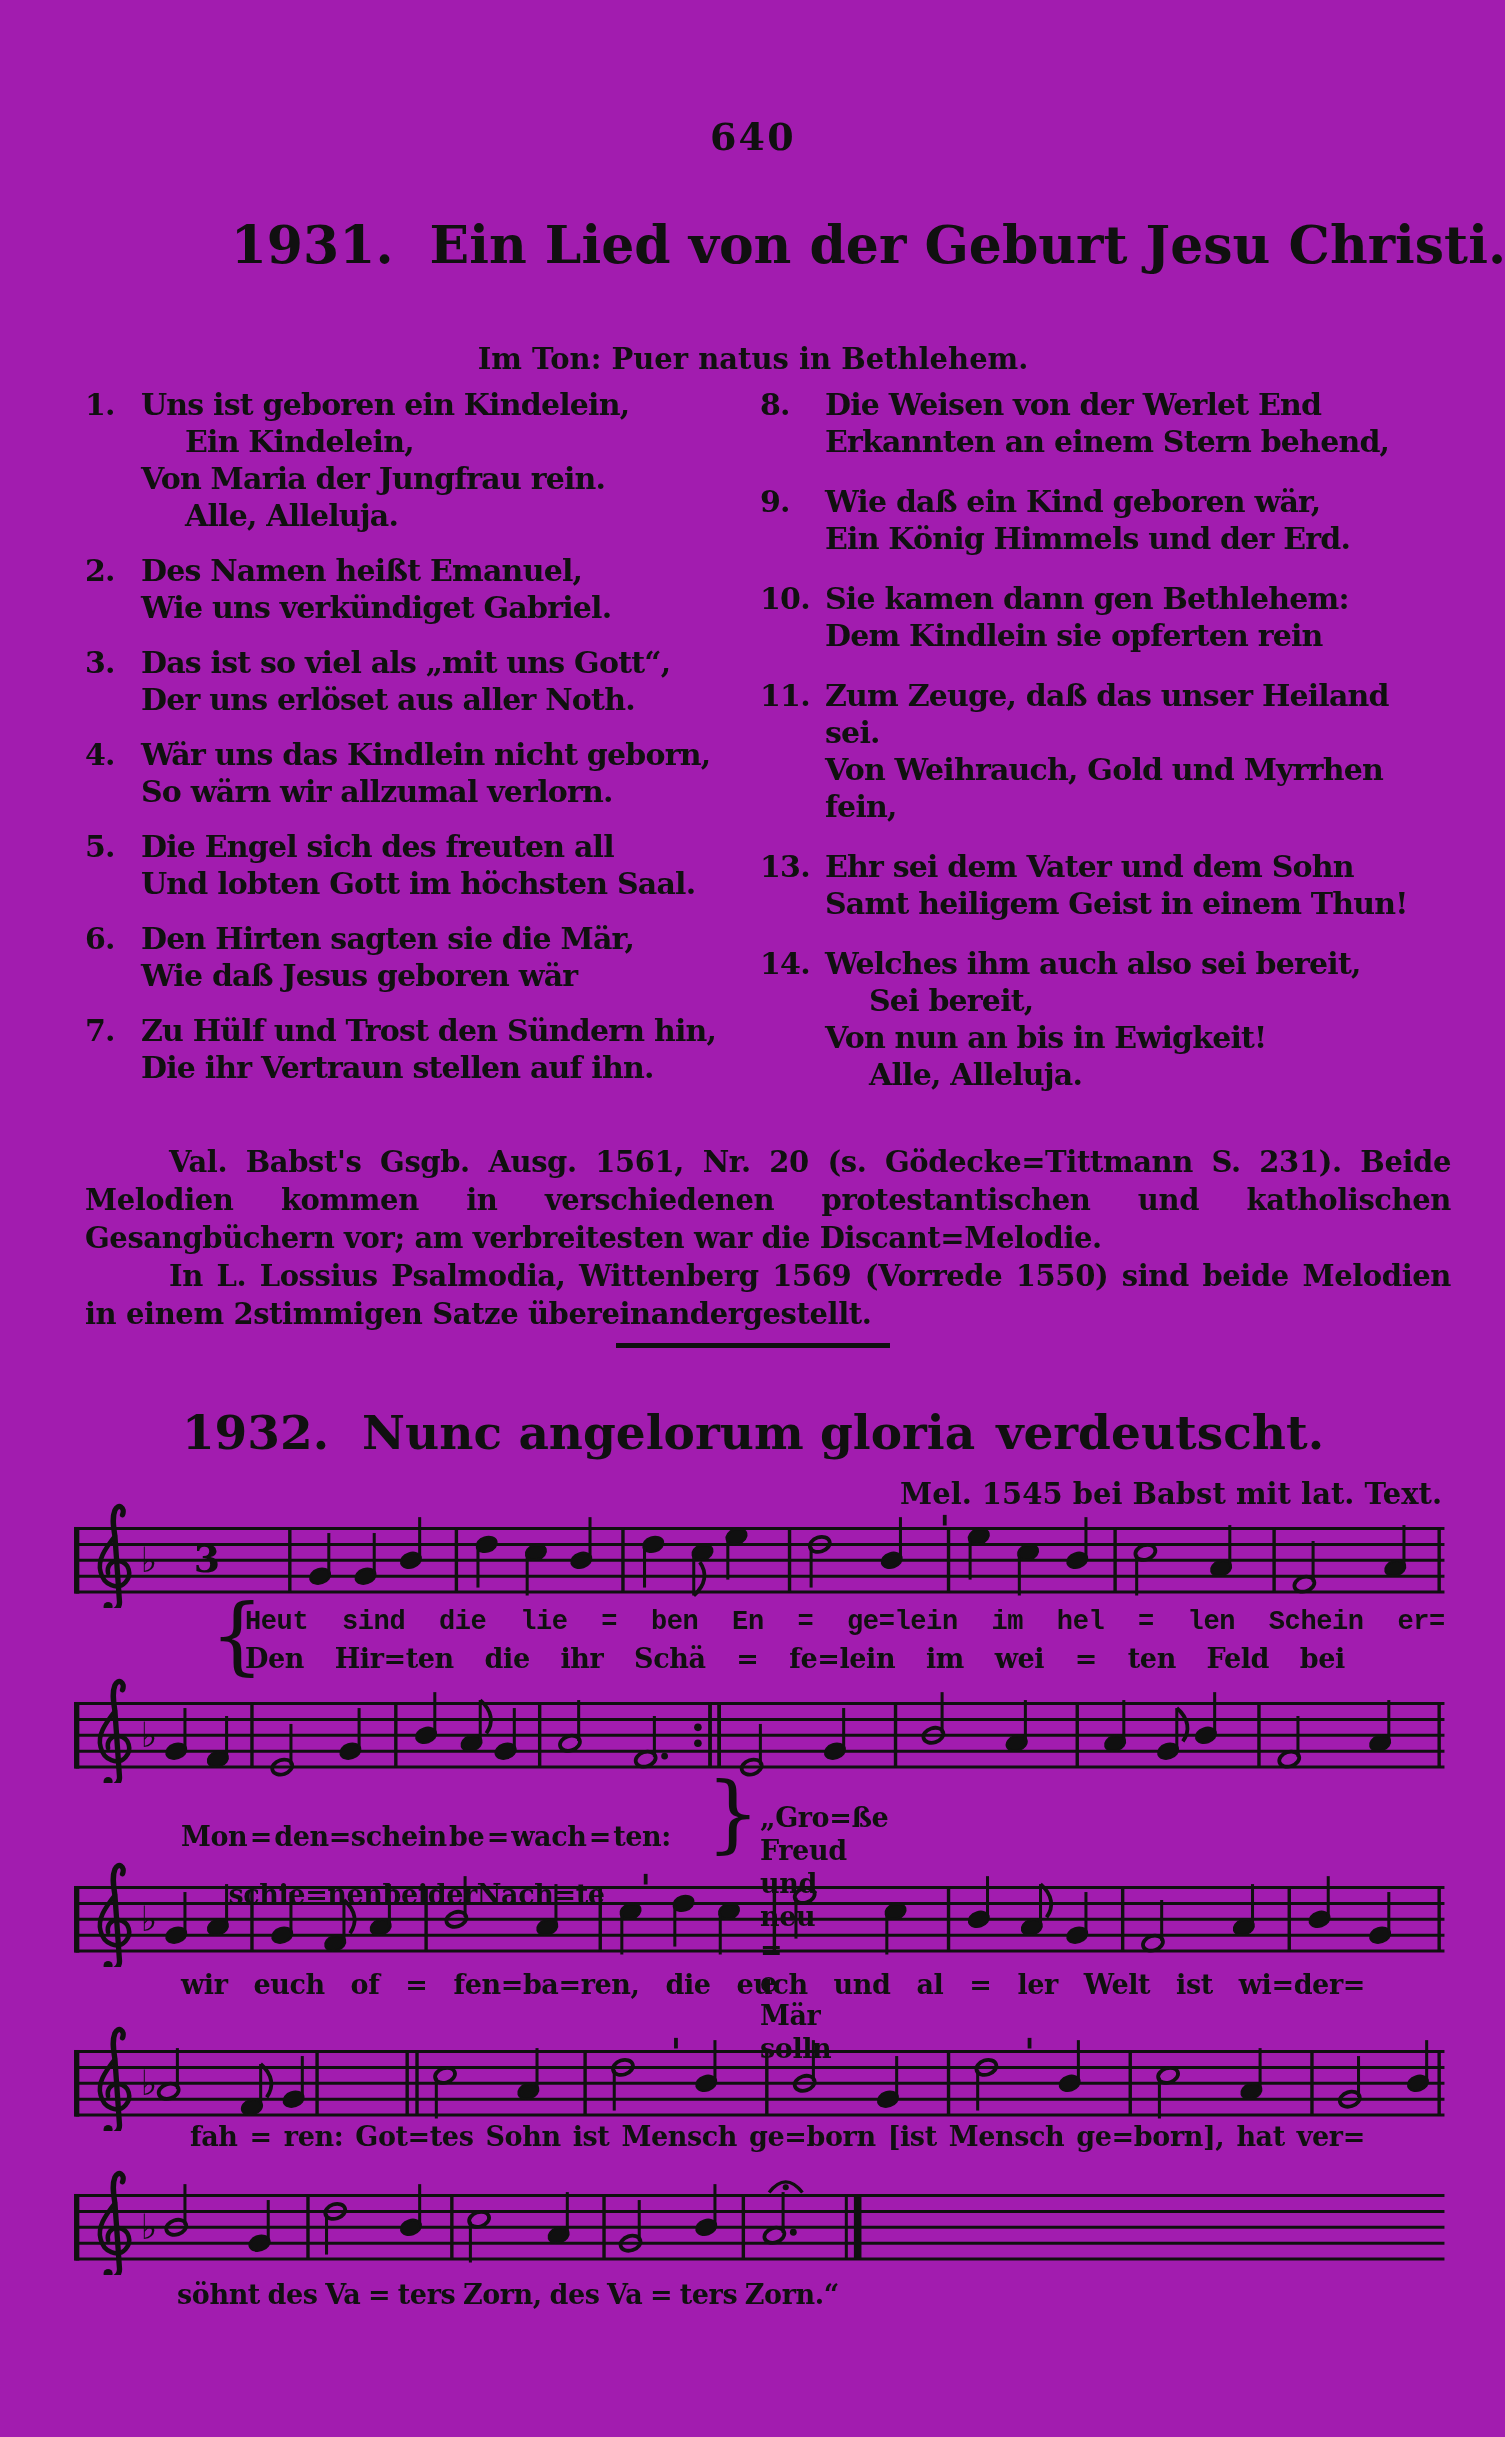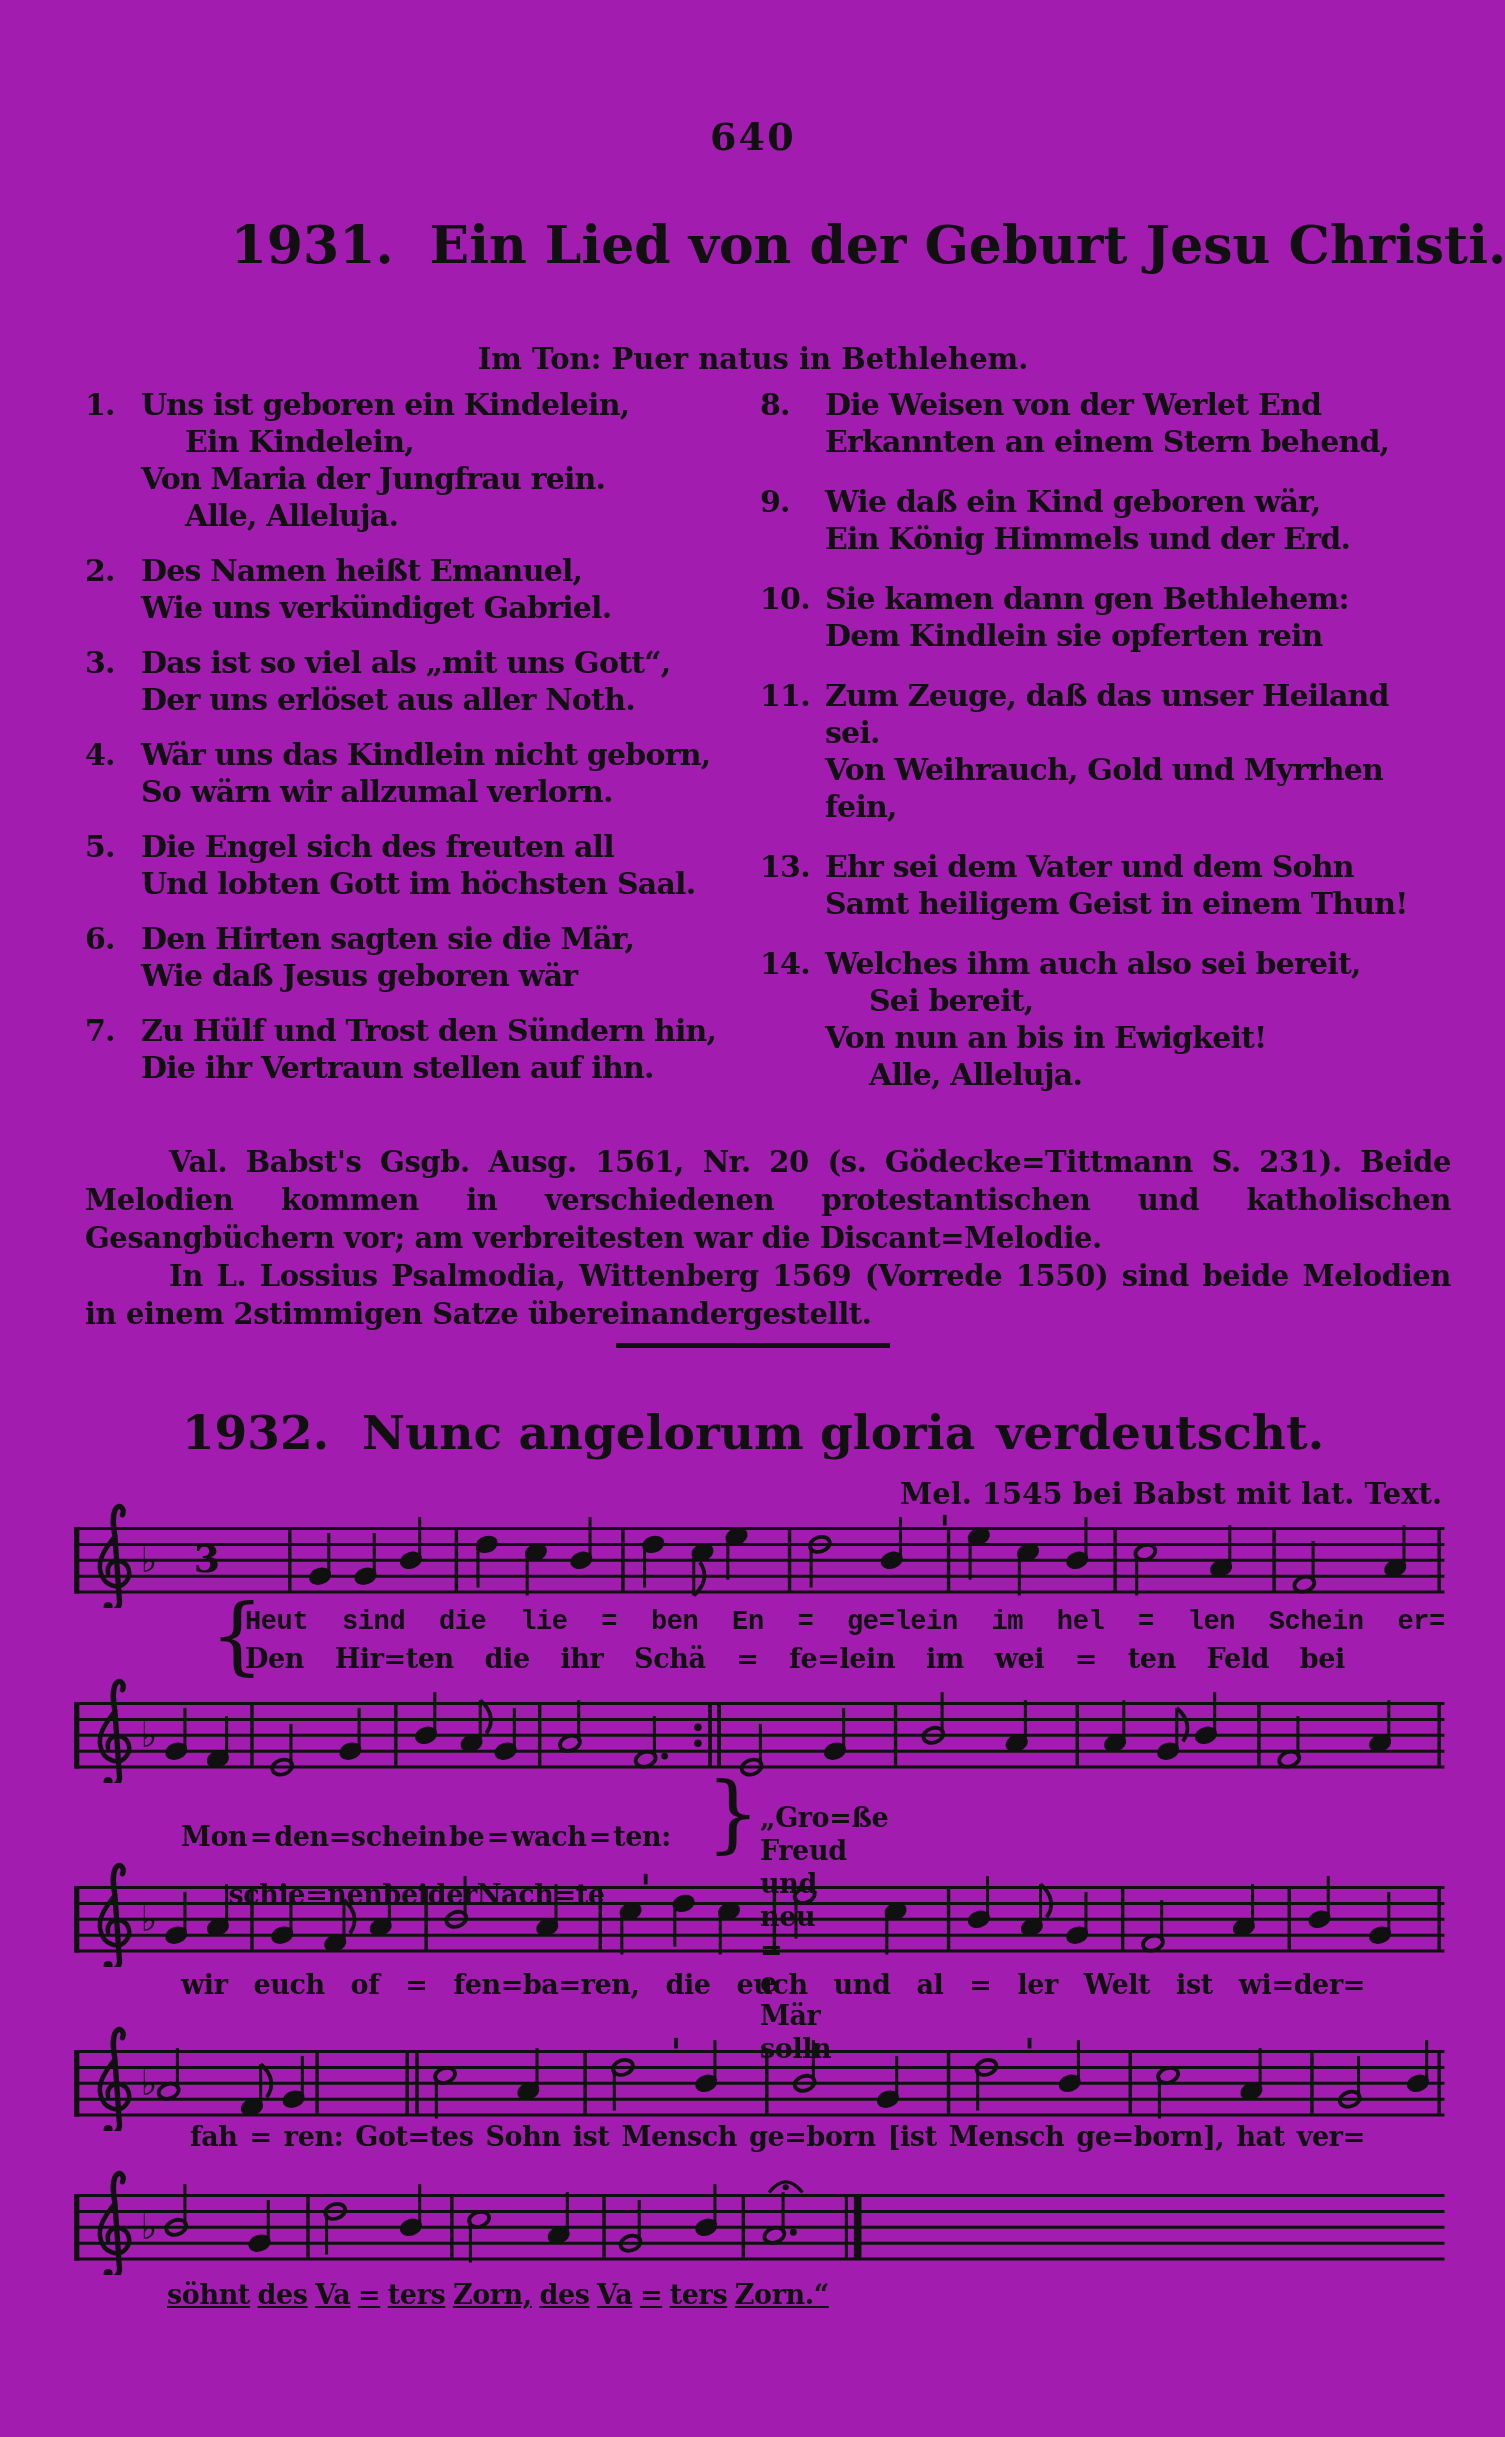--- a/index.html
+++ b/index.html
@@ -717,21 +717,21 @@
         <g>
           <ellipse cx="835" cy="77" rx="13.5" ry="9.5" transform="rotate(-18 835 77)" fill="#101010" stroke="#101010" stroke-width="3"></ellipse>
           <line x1="846.5" y1="74" x2="846.5" y2="20" stroke="#101010" stroke-width="4"></line>
         </g>
         <g>
           <ellipse cx="925" cy="87.5" rx="13.5" ry="9.5" transform="rotate(-18 925 87.5)" fill="none" stroke="#101010" stroke-width="5"></ellipse>
           <line x1="936.5" y1="84.5" x2="936.5" y2="30.5" stroke="#101010" stroke-width="4"></line>
           <circle cx="950" cy="83.5" r="4.5" fill="#101010"></circle>
         </g>
       </svg>
-      <div class="lyr" style="left: 167px; top: 2278px; width: 662px; text-decoration: underline;">
+      <div class="lyr" style="left: 177px; top: 2278px; width: 662px;">
         <span>söhnt</span>
         <span>des</span>
         <span>Va</span>
         <span>=</span>
         <span>ters</span>
         <span>Zorn,</span>
         <span>des</span>
         <span>Va</span>
         <span>=</span>
         <span>ters</span>

